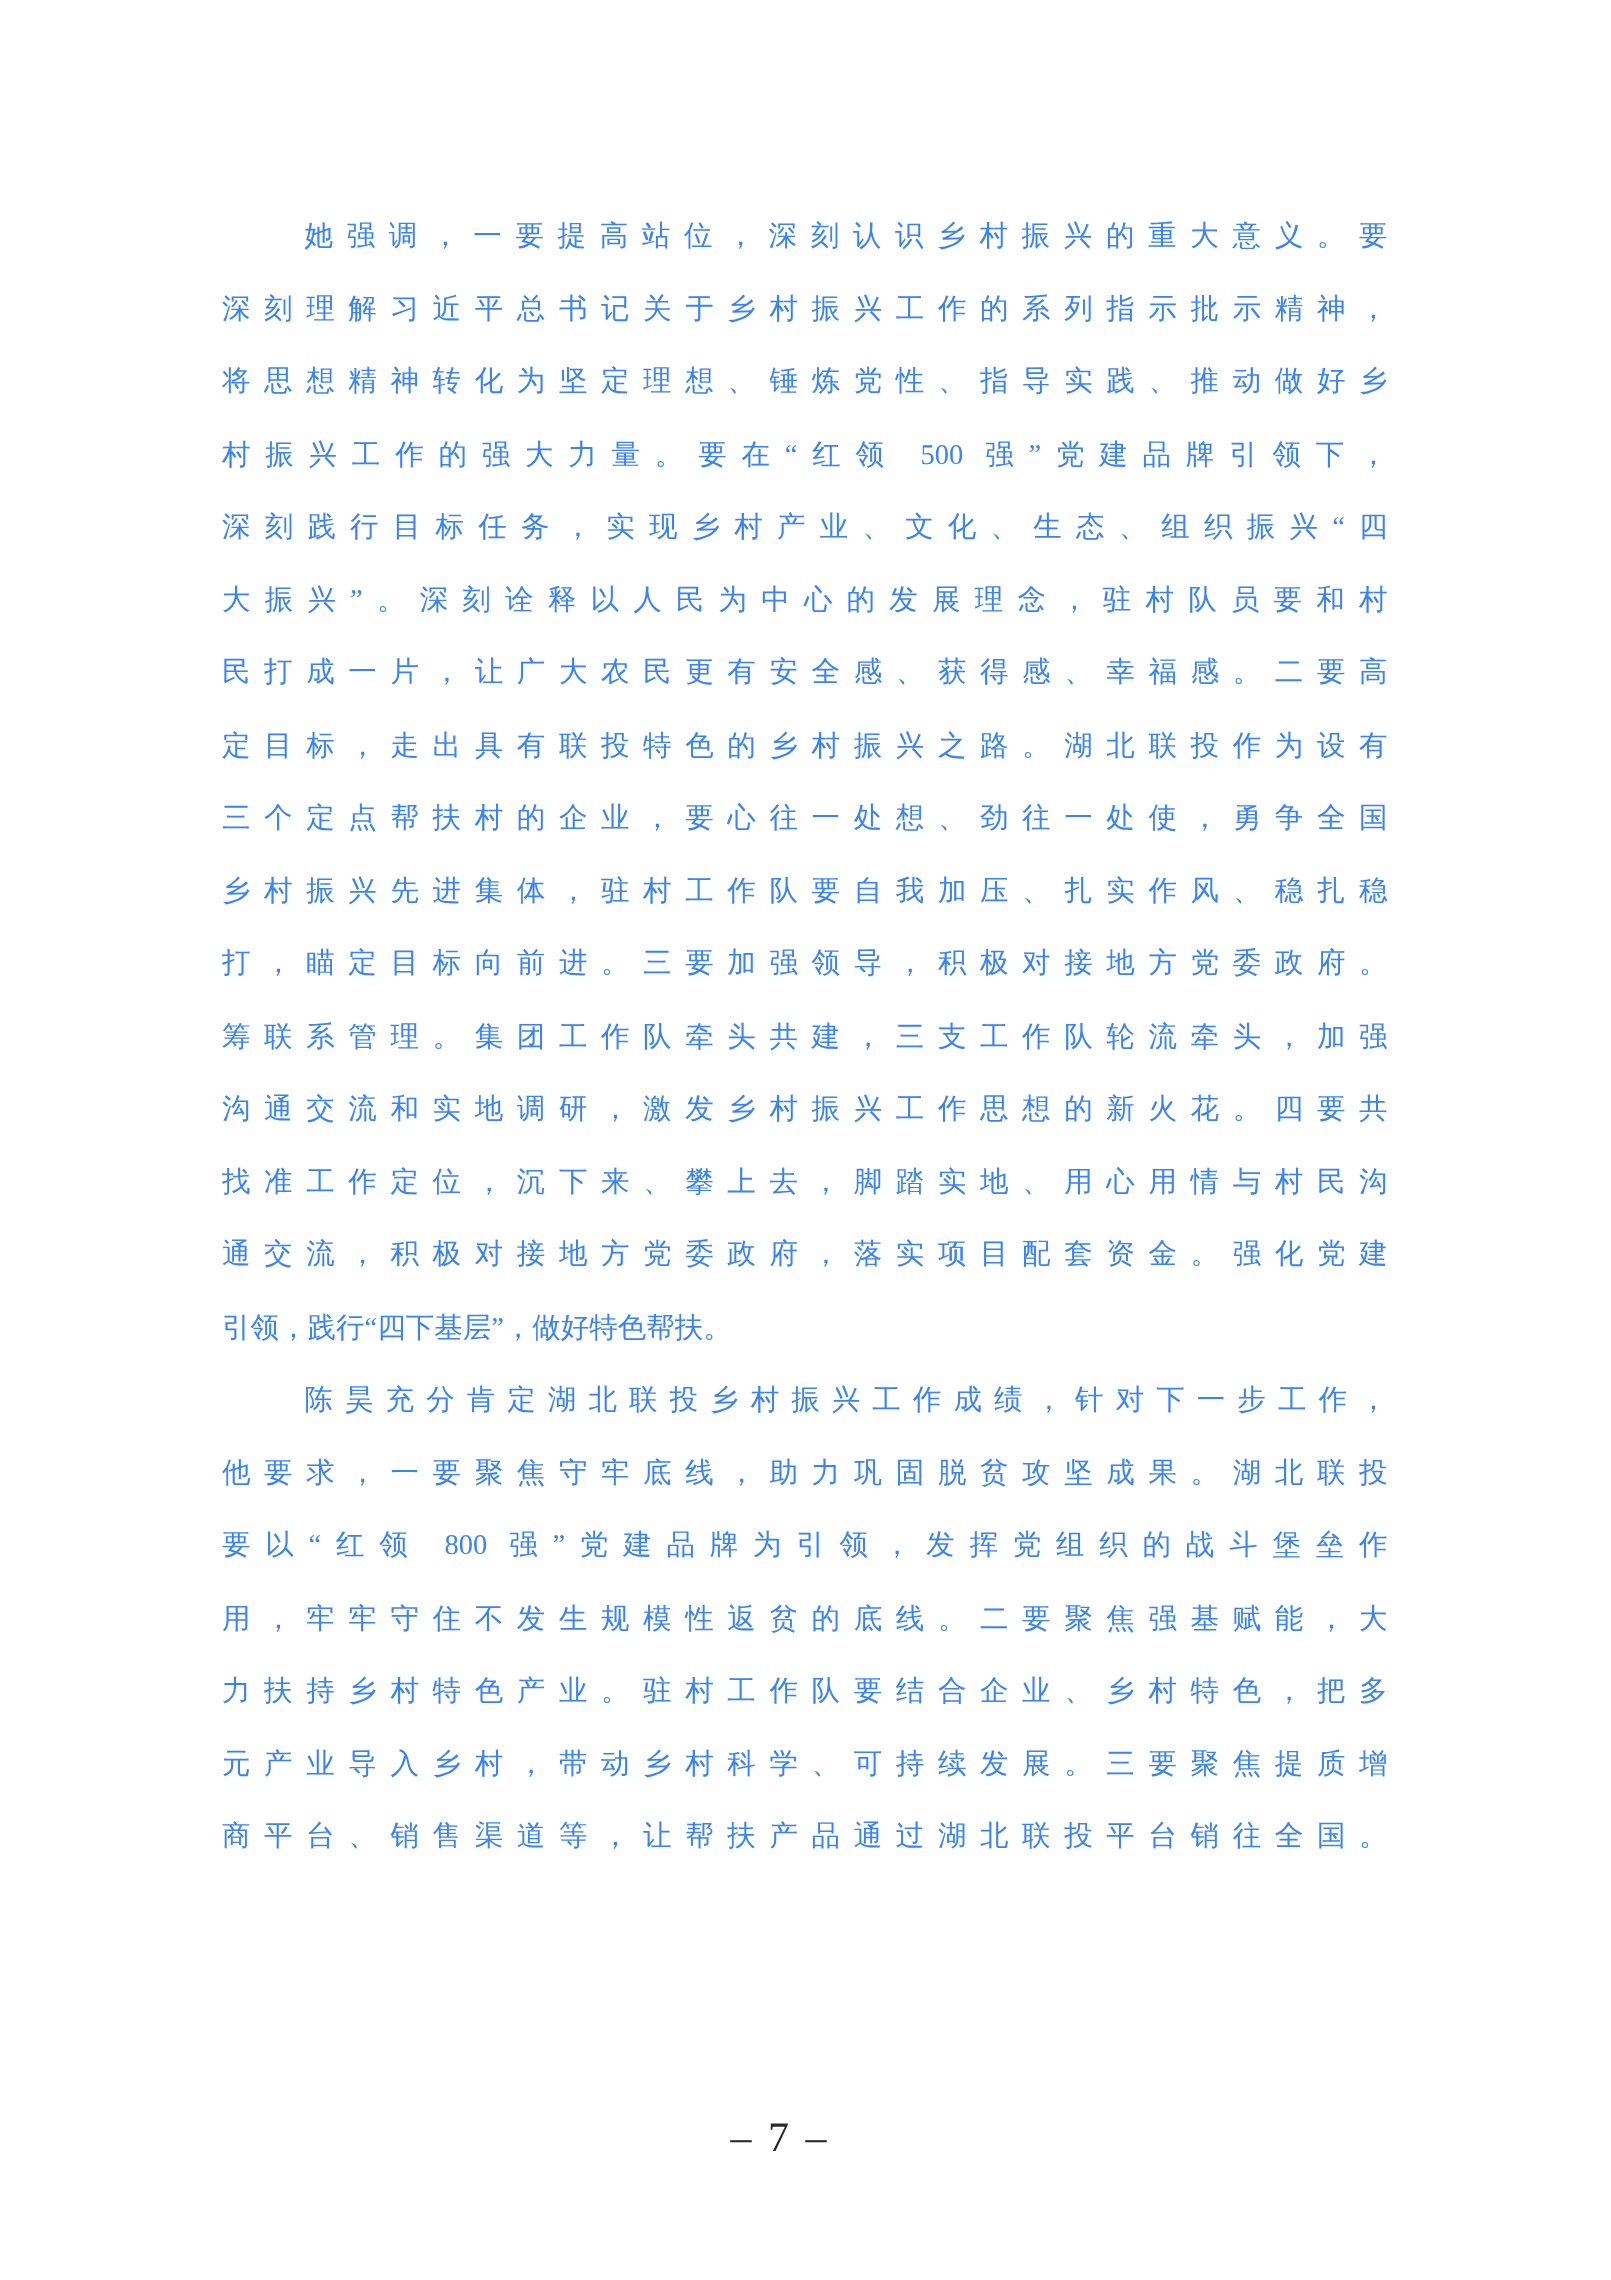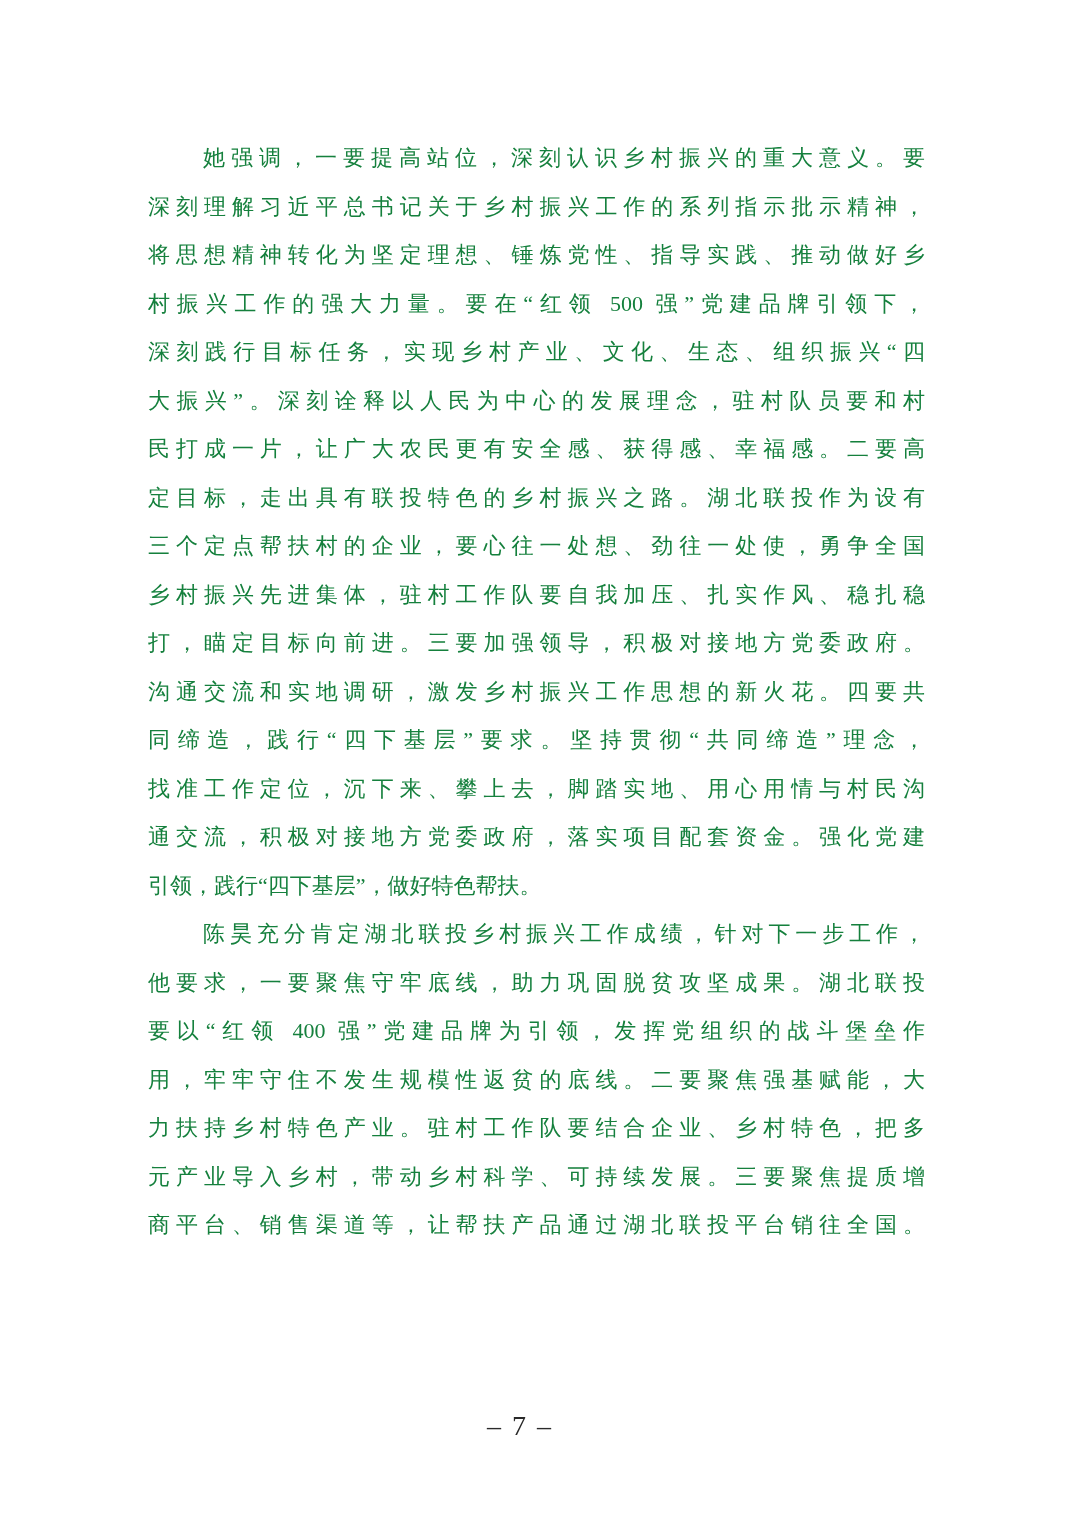--- a/index.html
+++ b/index.html
@@ -16,24 +16,24 @@
     font-family: "Liberation Serif", "DejaVu Serif", serif;
     color: #1c1c1c;
   }
   .text-block {
     position: absolute;
     left: 148px;
     top: 134px;
     width: 777px;
   }
   .text-line {
-    font-size: 22px;
+    font-size: 19px;
     line-height: 48.5px;
     height: 48.5px;
-    color: #15803d;
+    color: #3b82f6;
     text-align: justify;
     text-align-last: justify;
     white-space: nowrap;
     overflow: visible;
   }
   .text-line.first-line {
     text-indent: 55px;
   }
   .text-line.short-last {
     text-align: center;
@@ -60,27 +60,27 @@
       <div class="text-line">深刻理解习近平总书记关于乡村振兴工作的系列指示批示精神，</div>
       <div class="text-line">将思想精神转化为坚定理想、锤炼党性、指导实践、推动做好乡</div>
       <div class="text-line">村振兴工作的强大力量。要在“红领 500 强”党建品牌引领下，</div>
       <div class="text-line">深刻践行目标任务，实现乡村产业、文化、生态、组织振兴“四</div>
       <div class="text-line">大振兴”。深刻诠释以人民为中心的发展理念，驻村队员要和村</div>
       <div class="text-line">民打成一片，让广大农民更有安全感、获得感、幸福感。二要高</div>
       <div class="text-line">定目标，走出具有联投特色的乡村振兴之路。湖北联投作为设有</div>
       <div class="text-line">三个定点帮扶村的企业，要心往一处想、劲往一处使，勇争全国</div>
       <div class="text-line">乡村振兴先进集体，驻村工作队要自我加压、扎实作风、稳扎稳</div>
       <div class="text-line">打，瞄定目标向前进。三要加强领导，积极对接地方党委政府。</div>
+      <div class="text-line">筹联系管理。集团工作队牵头共建，三支工作队轮流牵头，加强</div>
       <div class="text-line">沟通交流和实地调研，激发乡村振兴工作思想的新火花。四要共</div>
-      <div class="text-line">同缔造，践行“四下基层”要求。坚持贯彻“共同缔造”理念，</div>
       <div class="text-line">找准工作定位，沉下来、攀上去，脚踏实地、用心用情与村民沟</div>
       <div class="text-line">通交流，积极对接地方党委政府，落实项目配套资金。强化党建</div>
       <div class="text-line short-last">引领，践行“四下基层”，做好特色帮扶。</div>
       <div class="text-line first-line">陈昊充分肯定湖北联投乡村振兴工作成绩，针对下一步工作，</div>
       <div class="text-line">他要求，一要聚焦守牢底线，助力巩固脱贫攻坚成果。湖北联投</div>
-      <div class="text-line">要以“红领 400 强”党建品牌为引领，发挥党组织的战斗堡垒作</div>
+      <div class="text-line">要以“红领 800 强”党建品牌为引领，发挥党组织的战斗堡垒作</div>
       <div class="text-line">用，牢牢守住不发生规模性返贫的底线。二要聚焦强基赋能，大</div>
       <div class="text-line">力扶持乡村特色产业。驻村工作队要结合企业、乡村特色，把多</div>
       <div class="text-line">元产业导入乡村，带动乡村科学、可持续发展。三要聚焦提质增</div>
       <div class="text-line">商平台、销售渠道等，让帮扶产品通过湖北联投平台销往全国。</div>
     </div>
   <div class="page-footer">– 7 –</div>
 </div>
 
 </body></html>

